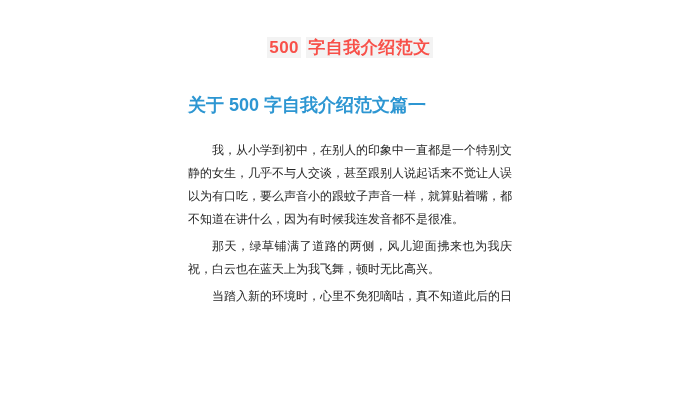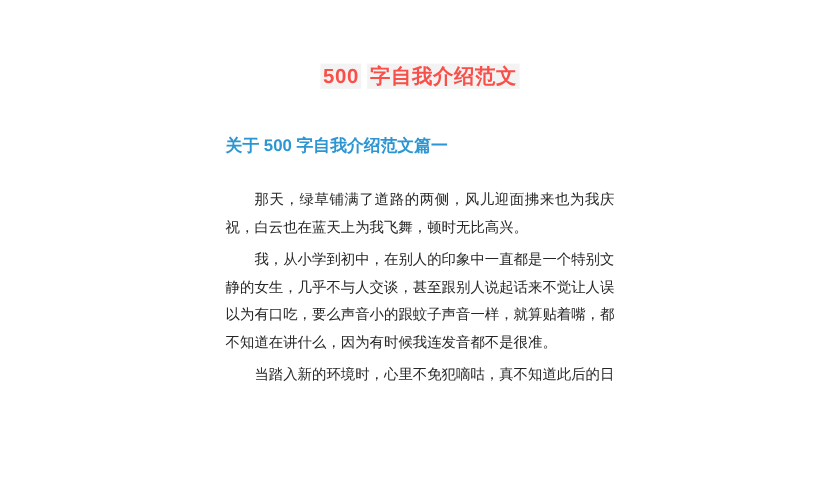--- a/index.html
+++ b/index.html
@@ -12,38 +12,38 @@
     overflow: hidden;
     background: #ffffff;
   }
   .page {
     width: 700px;
     height: 401px;
     background: #ffffff;
   }
   .doc-title {
     margin: 0;
-    padding-top: 52px;
+    padding-top: 36px;
     text-align: center;
     font-family: "Liberation Sans", "DejaVu Sans", sans-serif;
     font-size: 17px;
     font-weight: bold;
     line-height: 24px;
     color: var(--title-red, #f85049);
     letter-spacing: 0.5px;
   }
   .doc-title .hl {
     background: var(--highlight-bg, #f3f3f3);
     padding: 1px 2px;
   }
   .section-heading {
     width: 324px;
     margin: 37px auto 0 auto;
     font-family: "Liberation Sans", "DejaVu Sans", sans-serif;
-    font-size: 14px;
+    font-size: 18px;
     font-weight: bold;
     line-height: 17px;
     color: var(--heading-blue, #2d96d2);
   }
   .content {
     width: 324px;
     margin: 25px auto 0 auto;
     font-family: "Liberation Serif", "DejaVu Serif", serif;
     font-size: 12px;
     line-height: 23px;
@@ -61,18 +61,18 @@
 <div class="page">
 
   <h1 class="doc-title">
     <span class="hl">500</span>
     <span class="hl">字自我介绍范文</span>
   </h1>
 
   <h2 class="section-heading">关于 500 字自我介绍范文篇一</h2>
 
   <div class="content">
+    <p>我，从小学到初中，在别人的印象中一直都是一个特别文静的女生，几乎不与人交谈，甚至跟别人说起话来不觉让人误以为有口吃，要么声音小的跟蚊子声音一样，就算贴着嘴，都不知道在讲什么，因为有时候我连发音都不是很准。</p>
     <p>那天，绿草铺满了道路的两侧，风儿迎面拂来也为我庆祝，白云也在蓝天上为我飞舞，顿时无比高兴。</p>
-    <p>我，从小学到初中，在别人的印象中一直都是一个特别文静的女生，几乎不与人交谈，甚至跟别人说起话来不觉让人误以为有口吃，要么声音小的跟蚊子声音一样，就算贴着嘴，都不知道在讲什么，因为有时候我连发音都不是很准。</p>
     <p>当踏入新的环境时，心里不免犯嘀咕，真不知道此后的日</p>
   </div>
 
 </div>
 
 </body></html>

